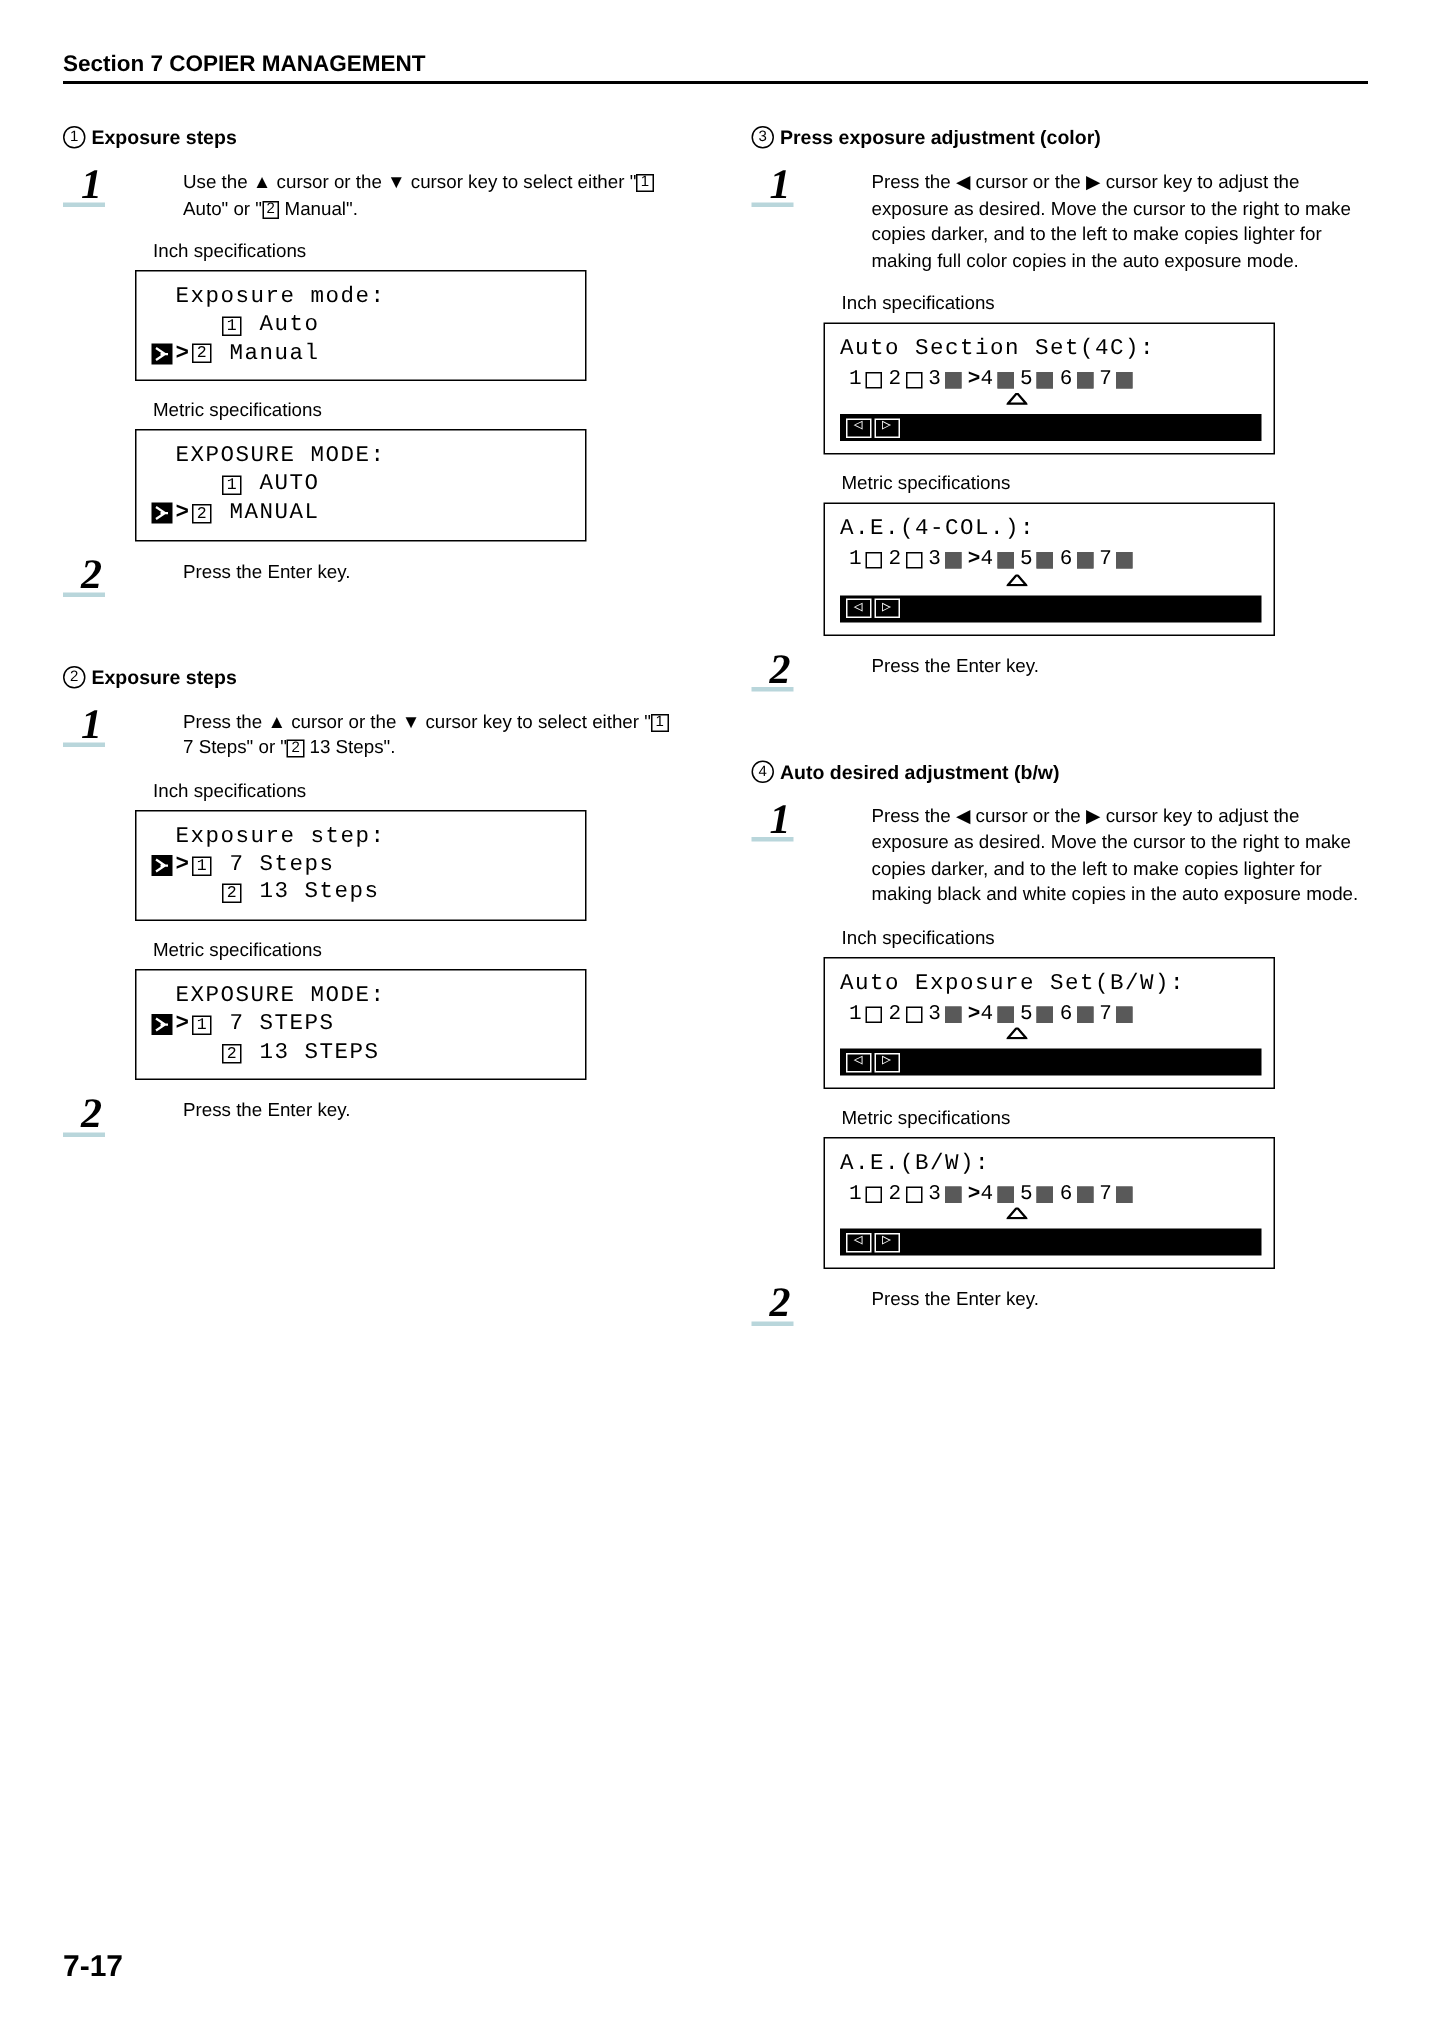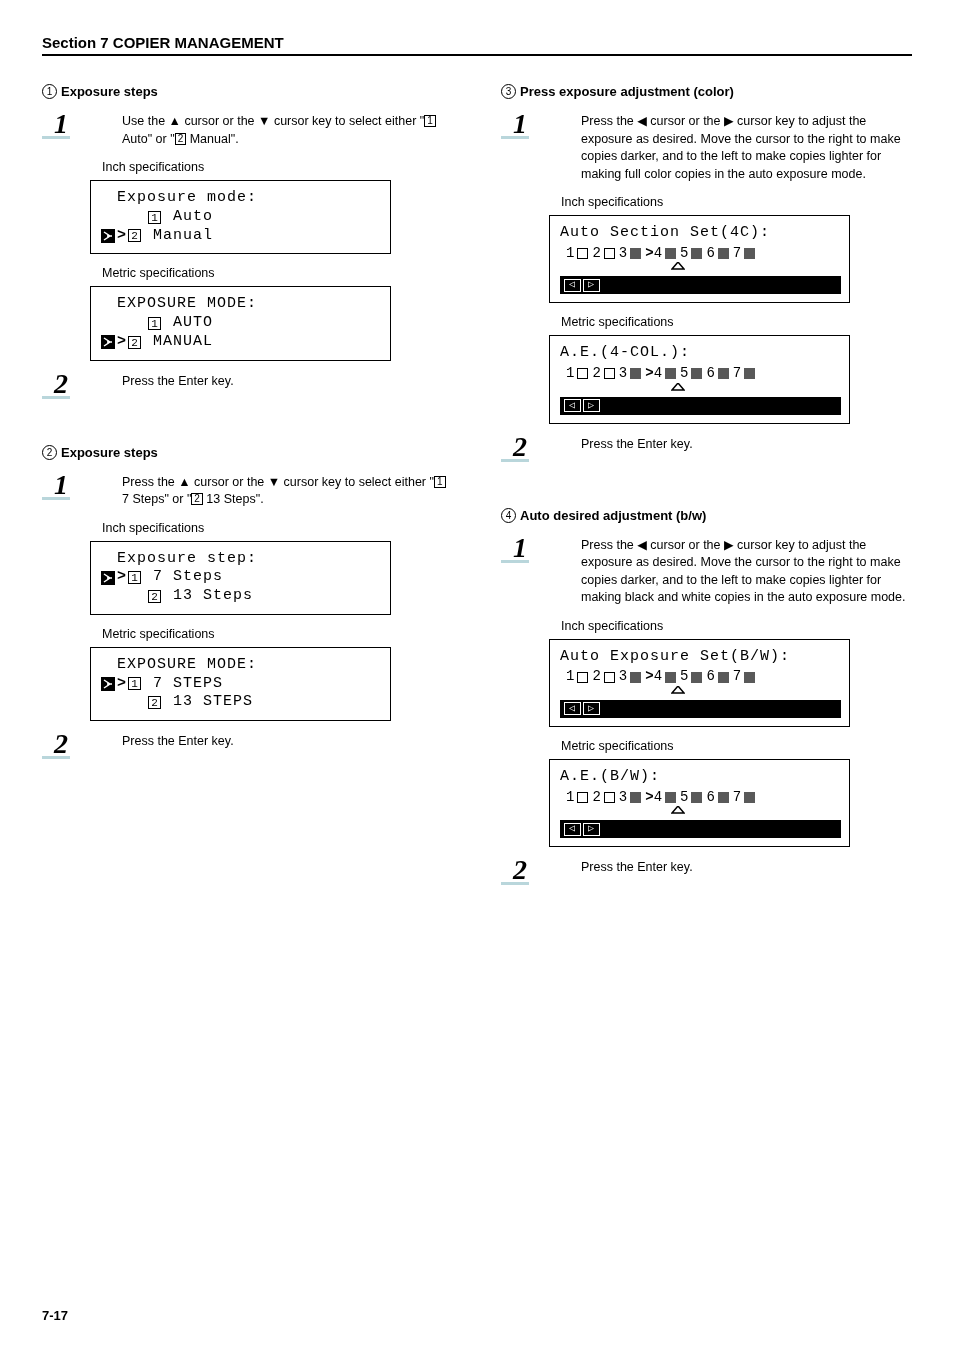--- a/index.html
+++ b/index.html
@@ -129,21 +129,21 @@
     width:17px; height:13px; border:1px solid #fff;
     display:inline-flex; align-items:center; justify-content:center;
     margin-right:2px;
   }
   .tri { font-size:10px; line-height:1; color:#fff; }
   .page-footer {
     position: fixed;
     bottom: 28px;
     left: 42px;
     font-weight: bold;
-    font-size: 13px;
+    font-size: 20px;
   }
   .group-gap { height: 34px; }
 </style>
 </head>
 <body>
 
 <div class="section-title">Section 7  COPIER MANAGEMENT</div>
 
 <div class="columns">
 

